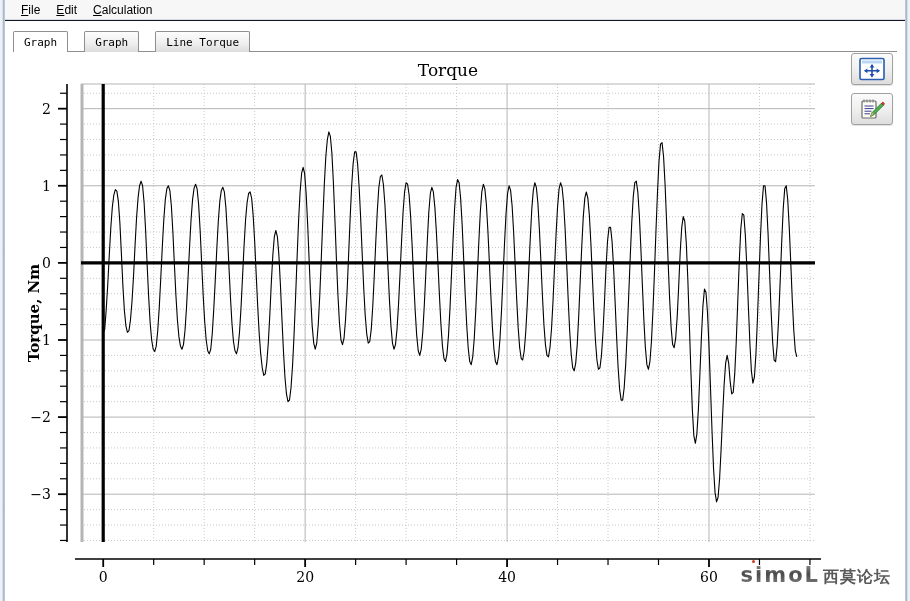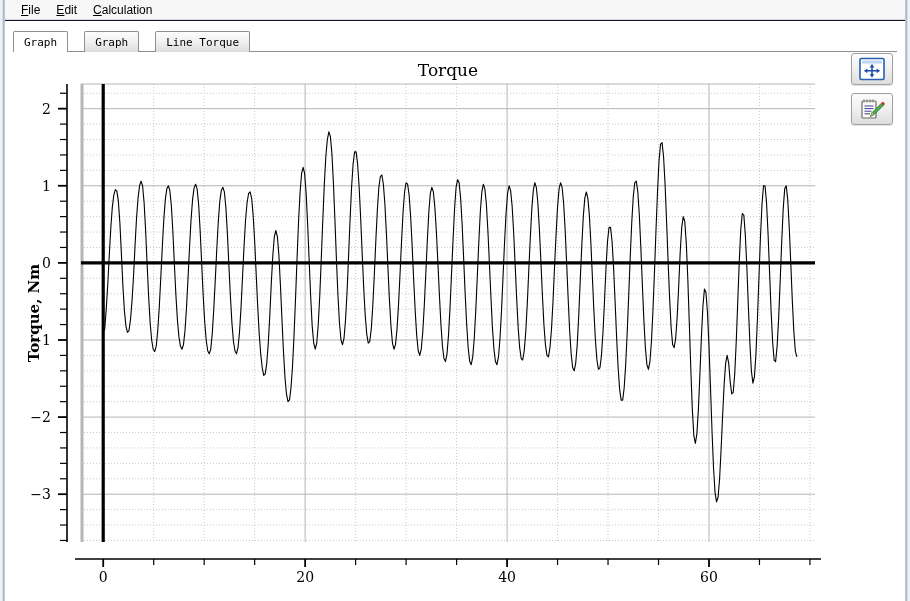--- a/index.html
+++ b/index.html
@@ -320,15 +320,19 @@
             <line x1="11" y1="2.5" x2="11" y2="5.5"></line>
             <line x1="14" y1="2.5" x2="14" y2="5.5"></line>
           </g>
           <polygon points="11.5,19.5 13.2,15.5 22.5,6.2 24.5,8.2 15.2,17.5" fill="#4caf50" stroke="#2e7d32" stroke-width="0.9"></polygon>
           <polygon points="22.5,6.2 24.5,8.2 25.5,6.6 23.9,5.1" fill="#e53935" stroke="#9b2520" stroke-width="0.7"></polygon>
           <polygon points="11.5,19.5 13.2,15.5 14.6,17" fill="#f5e6a8" stroke="#8a7a3a" stroke-width="0.6"></polygon>
         </svg>
       </div>
     </div>
 
+    <div class="watermark">
+      <span class="wm-latin" style="position:relative">simoL<span class="wm-dot"></span></span>
+      <span class="wm-cjk">西莫论坛</span>
+    </div>
 
   </div>
 </div>
 
 </body></html>

